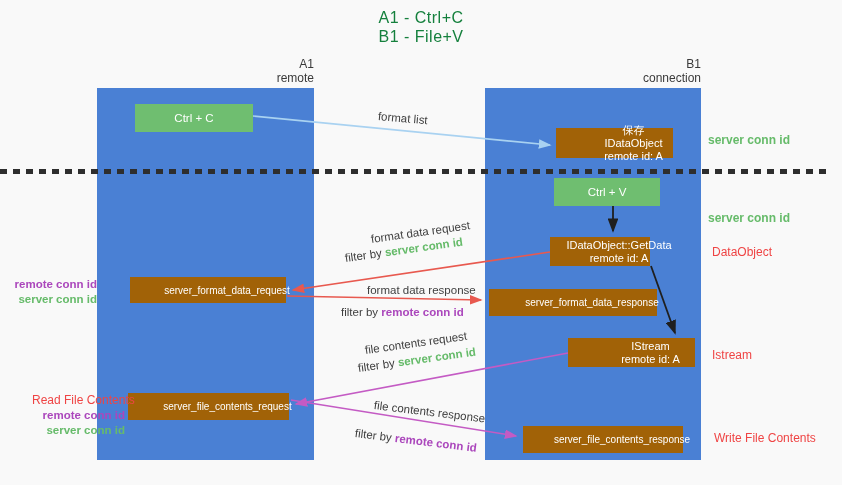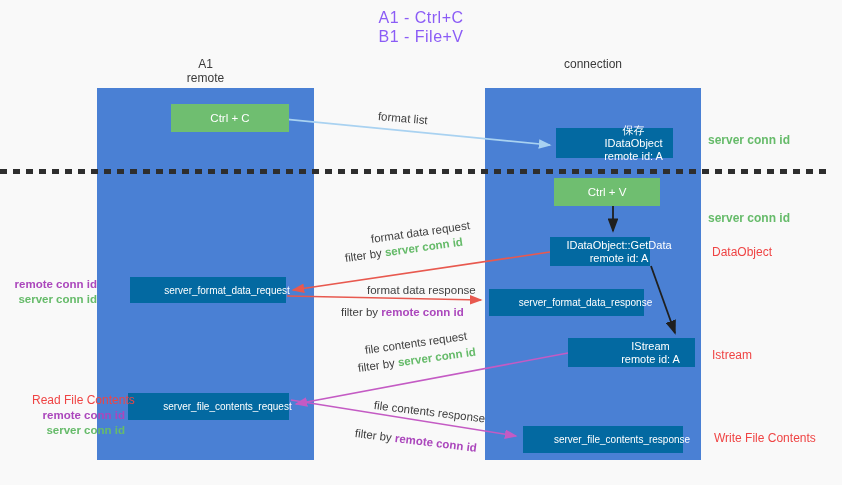--- a/index.html
+++ b/index.html
@@ -1,38 +1,38 @@
 <!DOCTYPE html>
 <html><head>
 <meta charset="utf-8">
 <style>
   * { margin:0; padding:0; box-sizing:border-box; }
   body { font-family:"Liberation Sans", sans-serif; background:#f9f9f9; }
   .canvas { position:relative; width:842px; height:485px; background:#f9f9f9; overflow:hidden; }
 
   .title { position:absolute; top:8px; left:50%; transform:translateX(-50%); text-align:left;
-           font-size:16px; line-height:19px; color:#8b5cf6; letter-spacing:0.5px; }
+           font-size:16px; line-height:19px; color:#15803d; letter-spacing:0.5px; }
 
-  .lane-header { position:absolute; text-align:center; font-size:12px; line-height:14px; color:#3a3a3a; }
+  .lane-header { position:absolute; text-align:right; font-size:12px; line-height:14px; color:#3a3a3a; }
   .lane-header.left { left:97px; width:217px; top:57px; }
   .lane-header.right { left:485px; width:216px; top:57px; }
 
   .lane { position:absolute; top:88px; height:372px; background:#4A80D4; }
   .lane.left { left:97px; width:217px; }
   .lane.right { left:485px; width:216px; }
 
   .divider { position:absolute; left:0; top:169px; width:826px; height:5px;
              background:repeating-linear-gradient(to right, #2e2e2e 0 7px, transparent 7px 13px); z-index:3; }
 
   svg.edges { position:absolute; left:0; top:0; z-index:4; pointer-events:none; }
 
   .node { position:absolute; display:flex; flex-direction:column; align-items:center; justify-content:center;
           color:#fff; z-index:5; text-align:center; }
   .node.green { background:#6FBE70; font-size:11.5px; }
-  .node.orange { background:#0369a1; font-size:11px; line-height:13px;padding-left:38px; }
+  .node.orange { background:#a16207; font-size:11px; line-height:13px;padding-left:38px; }
   .node.single { font-size:10px; }
 
   .side-label { position:absolute; z-index:5; font-size:12px; color:#ef4444; white-space:nowrap; }
   .side-label.green { color:#66BB6A; font-weight:bold; }
   .conn-pair { position:absolute; z-index:5; text-align:right; font-size:11.5px; font-weight:bold; line-height:15px; white-space:nowrap; }
   .conn-pair .purple { color:#AB47BC; }
   .conn-pair .green { color:#66BB6A; }
 
   .edge-label { position:absolute; z-index:6; font-size:11.5px; color:#3f3f3f; white-space:nowrap; transform-origin:left center; }
   .edge-label .green { color:#66BB6A; font-weight:bold; }
@@ -49,20 +49,21 @@
   <div class="title">
     <div>A1 - Ctrl+C</div>
     <div>B1 - File+V</div>
   </div>
 
   <div class="lane-header left">
     <div>A1</div>
     <div>remote</div>
   </div>
   <div class="lane-header right">
+    <div>B1</div>
     <div>connection</div>
   </div>
 
   <div class="lane left"></div>
   <div class="lane right"></div>
 
   <div class="divider"></div>
 
   <svg class="edges" width="842" height="485">
     <defs>
@@ -81,21 +82,21 @@
     </defs>
     <line x1="253" y1="116" x2="550" y2="145" stroke="#A9D2F1" stroke-width="1.6" marker-end="url(#mblue)"></line>
     <line x1="613" y1="206" x2="613" y2="231" stroke="#1F1F1F" stroke-width="1.8" marker-end="url(#mblk)"></line>
     <line x1="651" y1="266" x2="675" y2="333" stroke="#1F1F1F" stroke-width="1.8" marker-end="url(#mblk)"></line>
     <line x1="550" y1="252" x2="293" y2="290" stroke="#E8594F" stroke-width="1.6" marker-end="url(#mred)"></line>
     <line x1="287" y1="296" x2="481" y2="300" stroke="#E8594F" stroke-width="1.6" marker-end="url(#mred)"></line>
     <line x1="568" y1="353" x2="296" y2="404" stroke="#C45BC4" stroke-width="1.6" marker-end="url(#mmag)"></line>
     <line x1="291" y1="400" x2="516" y2="436" stroke="#C45BC4" stroke-width="1.6" marker-end="url(#mmag)"></line>
   </svg>
 
-  <div class="node green" style="left:135px; top:104px; width:118px; height:28px;margin-left:36px;">
+  <div class="node green" style="left:135px; top:104px; width:118px; height:28px;">
     <span>Ctrl + C</span>
   </div>
 
   <div class="node orange" style="left:556px; top:128px; width:117px; height:30px;">
     <span>保存IDataObject</span>
     <span>remote id: A</span>
   </div>
 
   <div class="node green" style="left:554px; top:178px; width:106px; height:28px;">
     <span>Ctrl + V</span>
@@ -103,21 +104,21 @@
 
   <div class="node orange" style="left:550px; top:237px; width:100px; height:29px;">
     <span>IDataObject::GetData</span>
     <span>remote id: A</span>
   </div>
 
   <div class="node orange single" style="left:130px; top:277px; width:156px; height:26px;">
     <span>server_format_data_request</span>
   </div>
 
-  <div class="node orange single" style="left:489px; top:289px; width:155px; height:27px;">
+  <div class="node orange single" style="left:489px; top:289px; width:168px; height:27px;">
     <span>server_format_data_response</span>
   </div>
 
   <div class="node orange" style="left:568px; top:338px; width:127px; height:29px;">
     <span>IStream</span>
     <span>remote id: A</span>
   </div>
 
   <div class="node orange single" style="left:523px; top:426px; width:160px; height:27px;">
     <span>server_file_contents_response</span>

